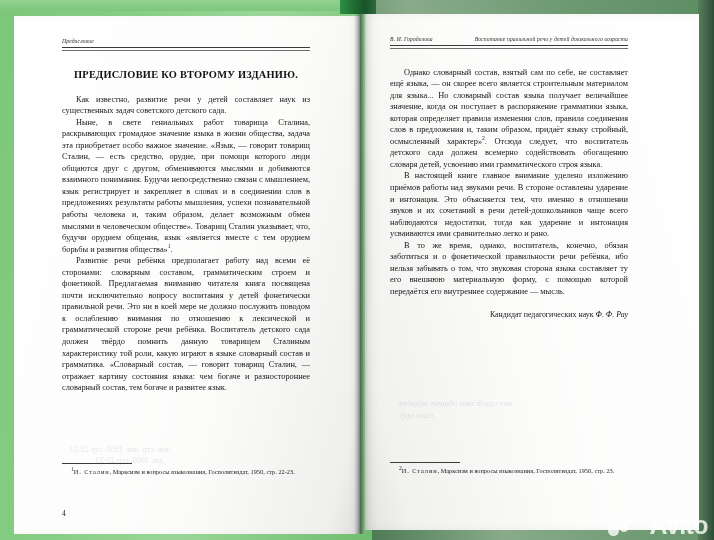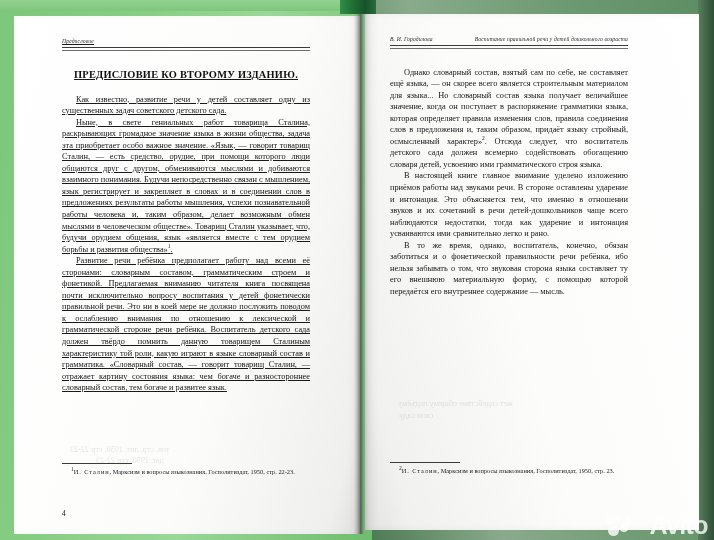--- a/index.html
+++ b/index.html
@@ -82,21 +82,21 @@
       rgba(150,150,150,0.28) 72%,
       rgba(255,255,255,0) 100%);
     pointer-events: none;
   }
 
   
   .content {
     position: absolute;
     color: #1a1a1a;
   }
-  .content-left  { left: 62px;  top: 38px; width: 248px; text-decoration: underline; }
+  .content-left  { left: 62px;  top: 38px; width: 248px; }
   .content-right { left: 390px; top: 36px; width: 238px; }
 
   .runhead {
     display: flex;
     justify-content: space-between;
     align-items: baseline;
     font-style: italic;
     font-size: 5.6px;
     letter-spacing: 0.15px;
     color: #2b2b2b;
@@ -236,21 +236,21 @@
 
   <div class="content content-left">
 
     <div class="runhead single">
       <span>Предисловие</span>
     </div>
     <div class="runhead-rule2"></div>
 
     <h1 class="chapter-title">ПРЕДИСЛОВИЕ КО ВТОРОМУ ИЗДАНИЮ.</h1>
 
-    <p class="body-par">Как известно, развитие речи у детей составляет одну из существенных задач советского детского сада.</p>
+    <p class="body-par">Как известно, развитие речи у детей составляет наук из существенных задач советского детского сада.</p>
     <p class="body-par"><span>Ныне, в свете гениальных работ товарища Сталина, раскрывающих громадное значение языка в жизни общества, задача эта приобретает особо важное значение. «Язык, — говорит товарищ Сталин, — есть средство, орудие, при помощи которого люди общаются друг с другом, обмениваются мыслями и добиваются взаимного понимания. Будучи непосредственно связан с мышлением, язык регистрирует и закрепляет в словах и в соединении слов в предложениях результаты работы мышления, успехи познавательной работы человека и, таким образом, делает возможным обмен мыслями в человеческом обществе». Товарищ Сталин указывает, что, будучи орудием общения, язык «является вместе с тем орудием борьбы и развития общества»</span><sup class="fn">1</sup>.</p>
     <p class="body-par">Развитие речи ребёнка предполагает работу над всеми её сторонами: словарным составом, грамматическим строем и фонетикой. Предлагаемая вниманию читателя книга посвящена почти исключительно вопросу воспитания у детей фонетически правильной речи. Это ни в коей мере не должно послужить поводом к ослаблению внимания по отношению к лексической и грамматической стороне речи ребёнка. Воспитатель детского сада должен твёрдо помнить данную товарищем Сталиным характеристику той роли, какую играют в языке словарный состав и грамматика. «Словарный состав, — говорит товарищ Сталин, — отражает картину состояния языка: чем богаче и разностороннее словарный состав, тем богаче и развитее язык.</p>
   </div>
 
   <div class="ghost" style="left:70px; top:444px;"><span>тов. стр. лит. 1950, стр 22-23</span></div>
   <div class="ghost" style="left:96px; top:455px;"><span>дат, 1950, стр 22-23</span></div>
 
   <div class="footnote-wrap left">
     <div class="footnote-rule"></div>
     <p class="footnote"><sup class="fn">1</sup><span class="spaced">И. Сталин</span><span>, Марксизм и вопросы языкознания, Госполитиздат, 1950, стр. 22-23.</span></p>
@@ -263,20 +263,21 @@
     <div class="runhead">
       <span>В. И. Городилова</span>
       <span class="rh-right">Воспитание правильной речи у детей дошкольного возраста</span>
     </div>
     <div class="runhead-rule2"></div>
 
     <p class="body-par"><span>Однако словарный состав, взятый сам по себе, не составляет ещё языка, — он скорее всего является строительным материалом для языка... Но словарный состав языка получает величайшее значение, когда он поступает в распоряжение грамматики языка, которая определяет правила изменения слов, правила соединения слов в предложения и, таким образом, придаёт языку стройный, осмысленный характер»</span><sup class="fn">2</sup>. <span>Отсюда следует, что воспитатель детского сада должен всемерно содействовать обогащению словаря детей, усвоению ими грамматического строя языка.</span></p>
     <p class="body-par">В настоящей книге главное внимание уделено изложению приёмов работы над звуками речи. В стороне оставлены ударение и интонация. Это объясняется тем, что именно в отношении звуков и их сочетаний в речи детей-дошкольников чаще всего наблюдаются недостатки, тогда как ударение и интонация усваиваются ими сравнительно легко и рано.</p>
     <p class="body-par">В то же время, однако, воспитатель, конечно, обязан заботиться и о фонетической правильности речи ребёнка, ибо нельзя забывать о том, что звуковая сторона языка составляет ту его внешнюю материальную форму, с помощью которой передаётся его внутреннее содержание — мысль.</p>
 
+    <p class="signature"><span>Кандидат педагогических наук </span><i>Ф. Ф. Рау</i></p>
   </div>
 
   <div class="ghost" style="left:398px; top:398px;"><span>жет содействие общему подъёму</span></div>
   <div class="ghost" style="left:398px; top:410px;"><span>ском саду.</span></div>
 
   <div class="footnote-wrap right">
     <div class="footnote-rule"></div>
     <p class="footnote"><sup class="fn">2</sup><span class="spaced">И. Сталин</span><span>, Марксизм и вопросы языкознания, Госполитиздат, 1950, стр. 23.</span></p>
   </div>
 

